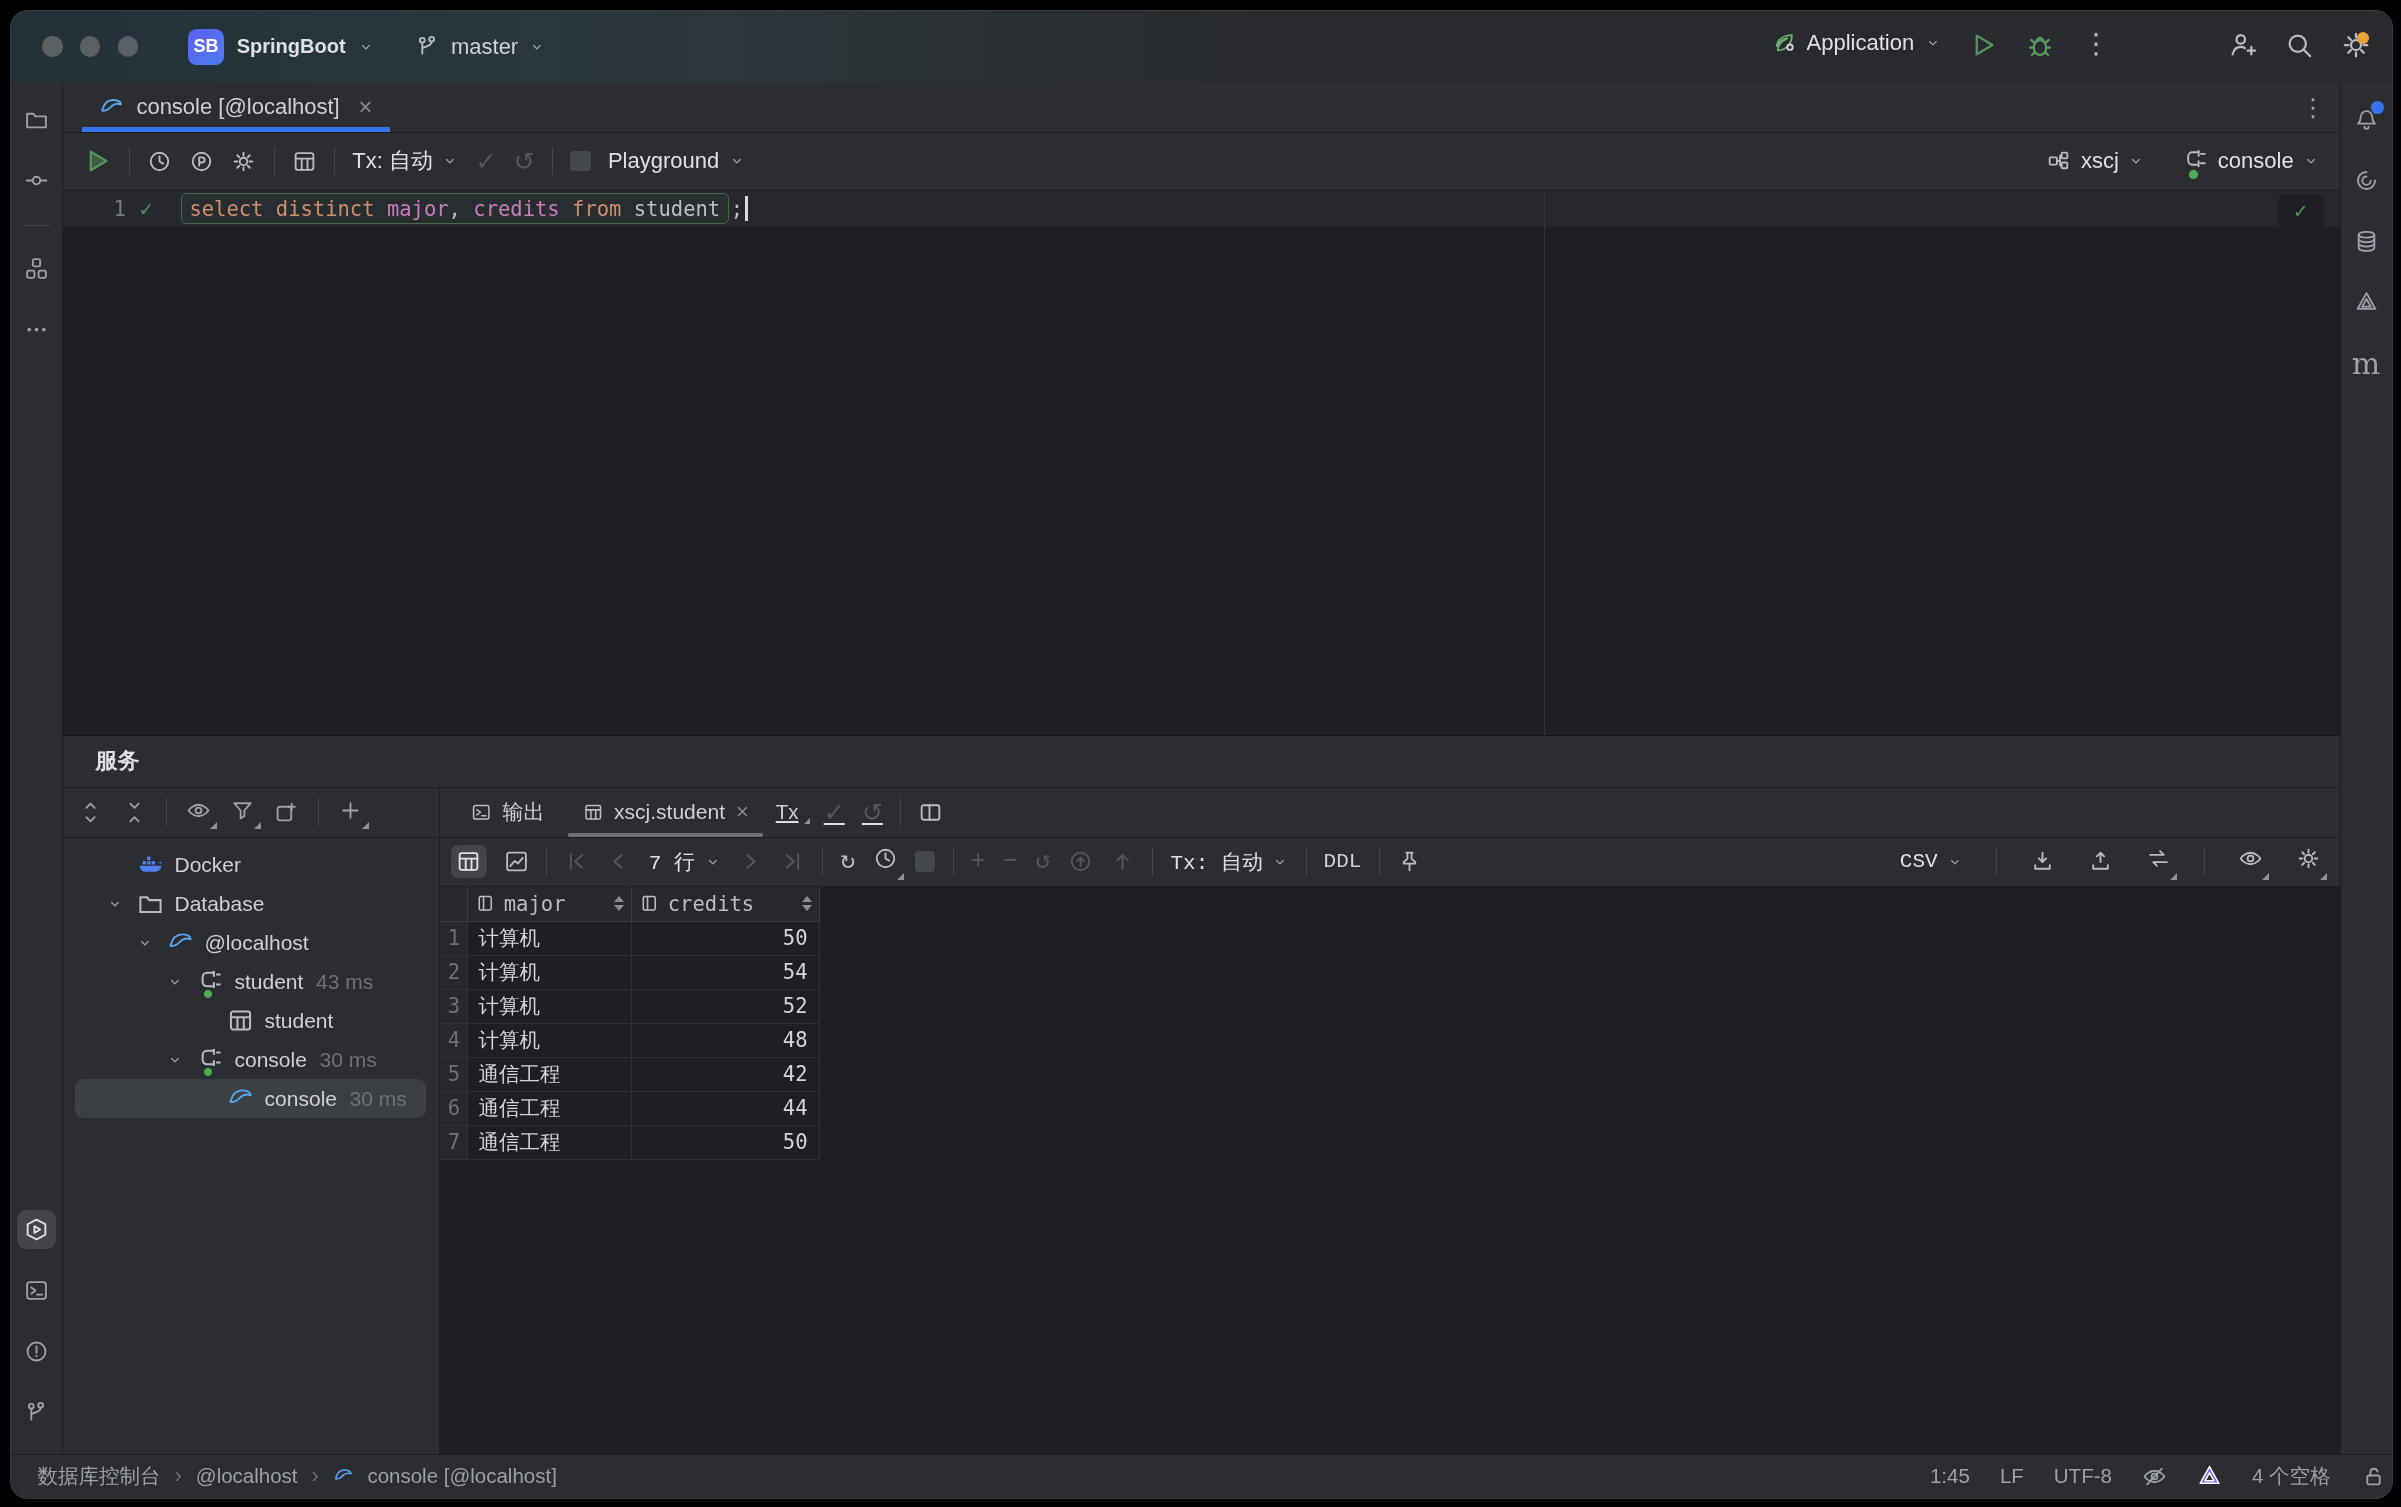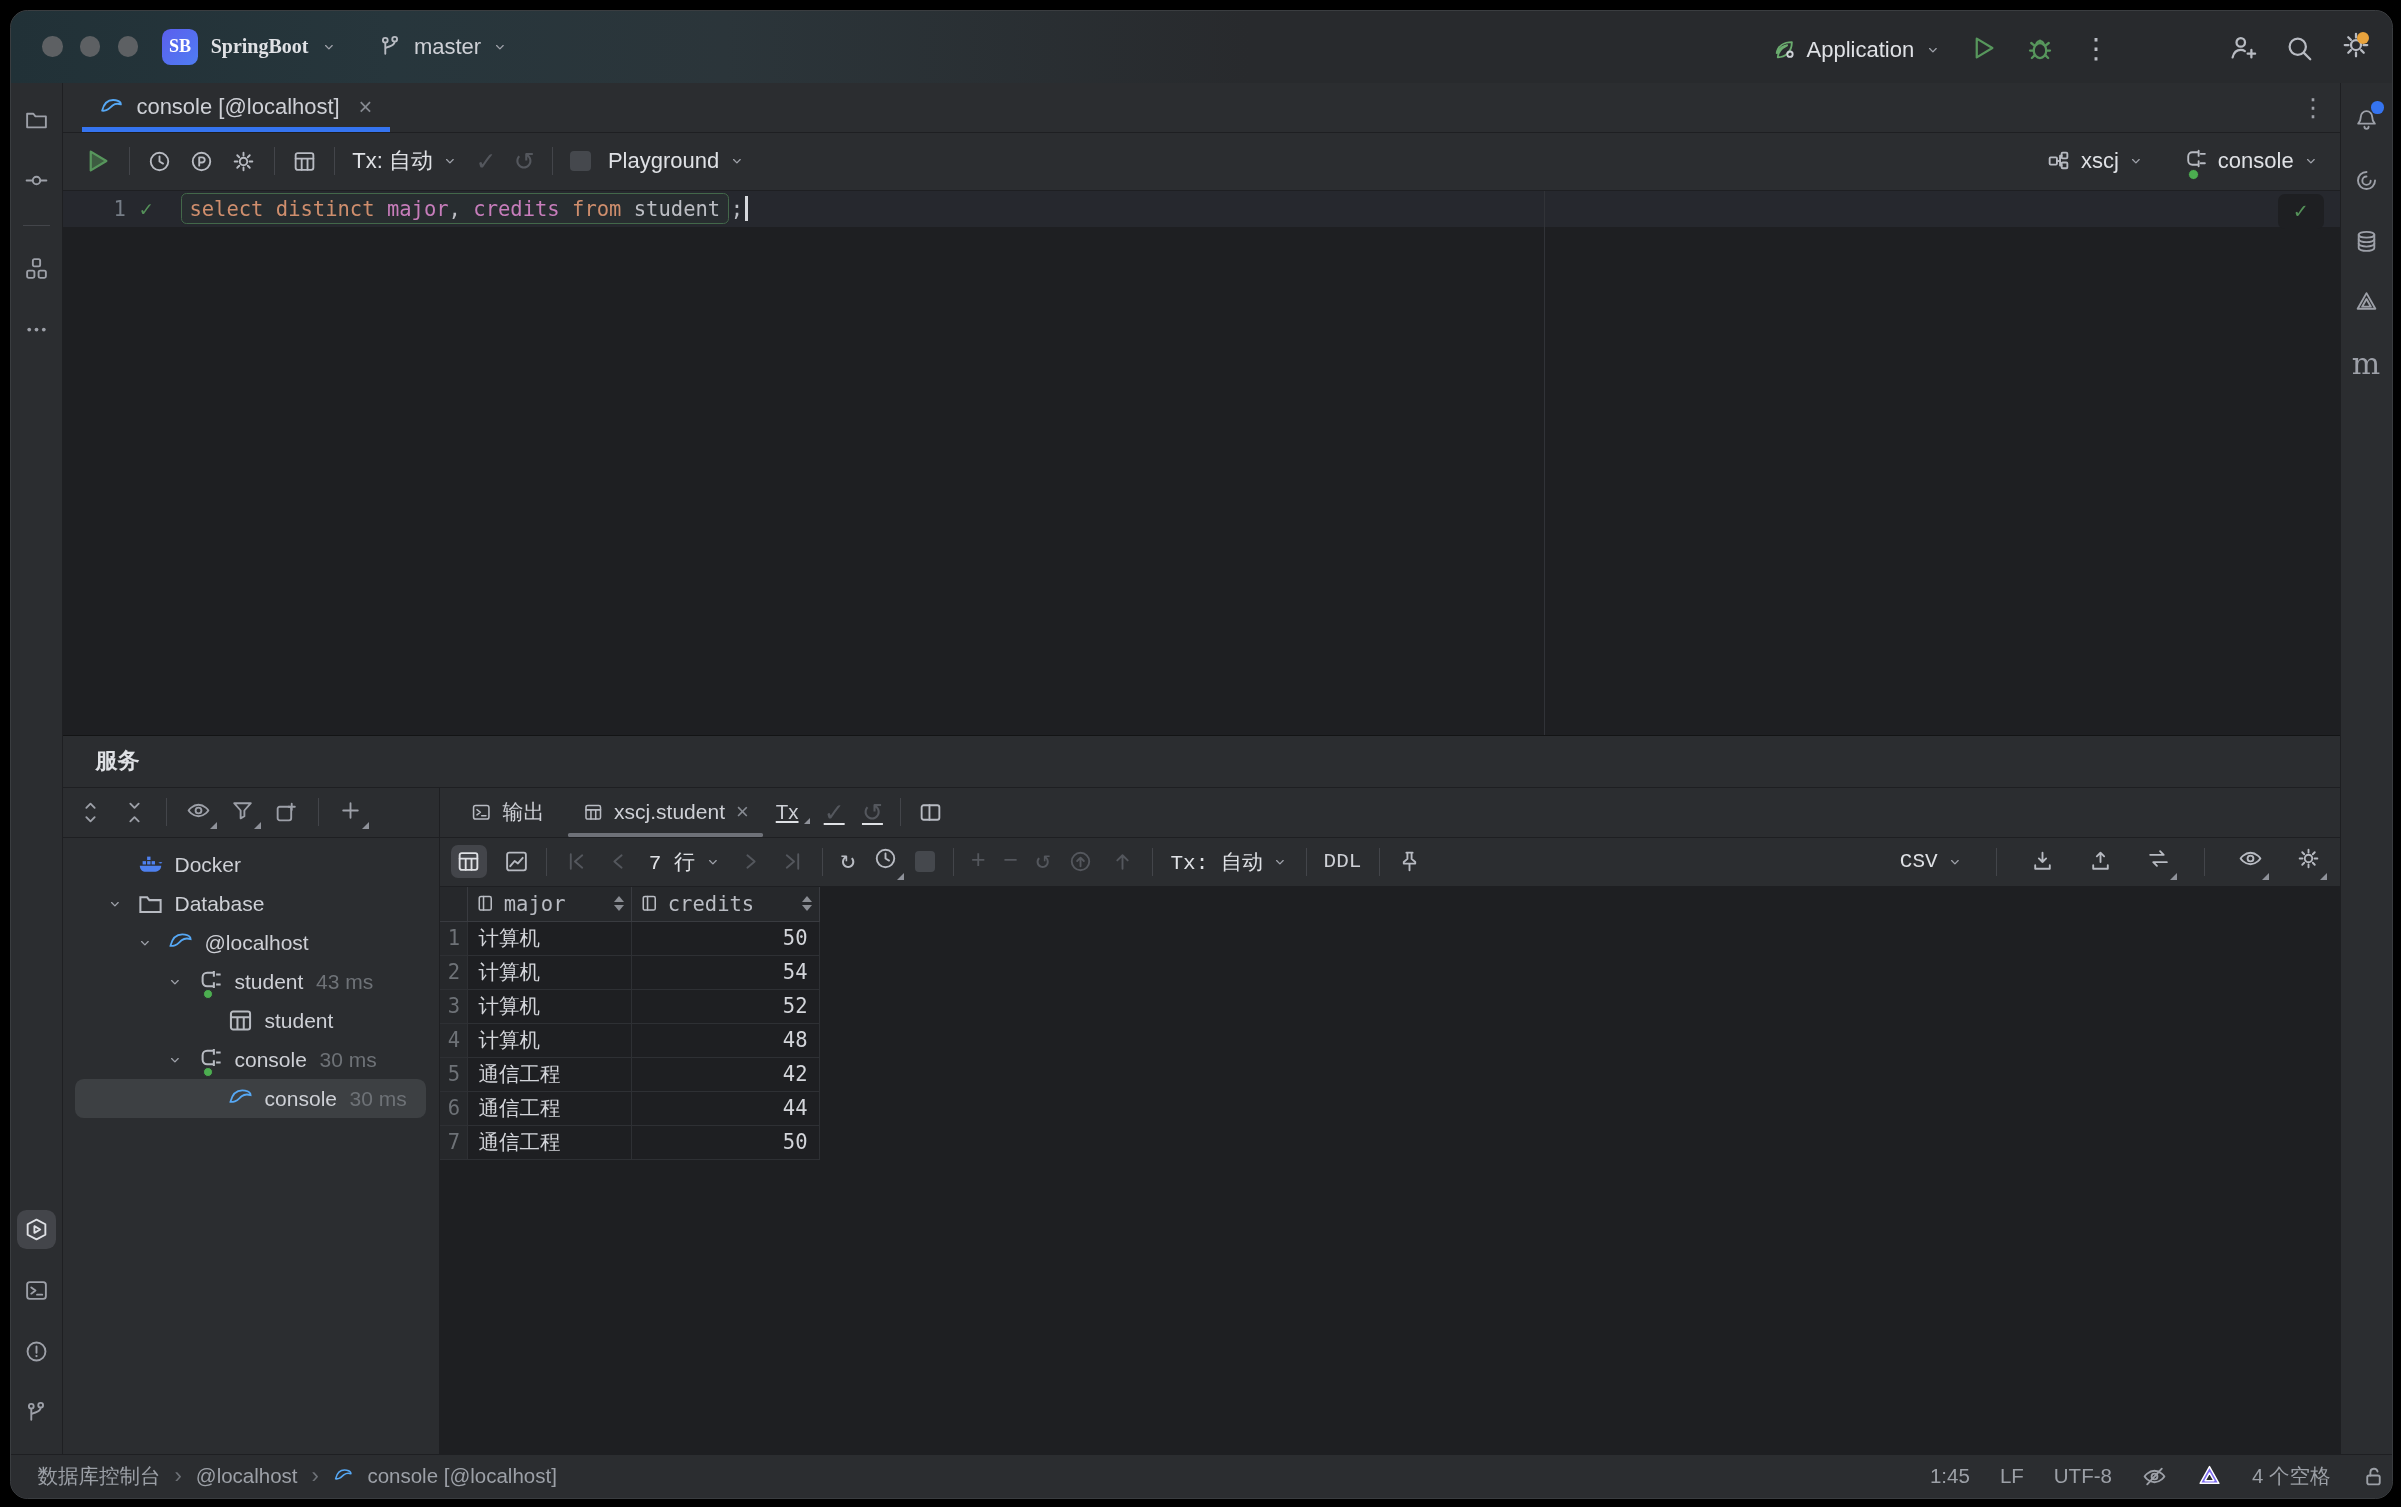--- a/index.html
+++ b/index.html
@@ -8,26 +8,26 @@
 
   .window { position:absolute; left:9.5px; top:9.5px; width:2383px; height:1489px;
     background:#2b2d30; border-radius:17.3px; overflow:hidden; border:0.8px solid #3a3d40;
     display:flex; flex-direction:column; }
 
   
   .titlebar { height:72px; flex:none; display:flex; align-items:center; padding:0 20.5px;
     background:linear-gradient(90deg,#213137 0%,#27363c 16%,#2b353a 30%,#282a2d 52%,#282a2d 100%); }
   .lights { display:flex; gap:17.3px; margin-left:11px; }
   .light { width:20.5px; height:20.5px; border-radius:50%; background:#5d6063; }
-  .proj { display:flex; align-items:center; gap:12.6px; margin-left:24px;font-family:Liberation Serif, serif; }
+  .proj { display:flex; align-items:center; gap:12.6px; margin-left:50px; }
   .badge { width:36px; height:36px; border-radius:8.7px; background:linear-gradient(135deg,#5b5fee,#4f7df2);
     display:flex; align-items:center; justify-content:center; font-size:18px; font-weight:bold; color:#fff; }
   .proj-name { font-size:20px; font-weight:600; color:#dfe1e5; }
   .branch { display:flex; align-items:center; gap:11px; margin-left:41px; font-size:22px; color:#ced0d6; }
-  .tb-right { margin-left:auto; display:flex; align-items:flex-end; gap:27px; }
+  .tb-right { margin-left:auto; display:flex; align-items:flex-start; gap:27px; }
   .runcfg { display:flex; align-items:center; gap:11px; font-size:22px; color:#dfe1e5; }
   .gap-lg { width:63px; }
 
   
   .ic { width:25px; height:25px; flex:none; stroke:currentColor; fill:none;
     stroke-width:1.8; stroke-linecap:round; stroke-linejoin:round; }
   .ic.sm { width:20.5px; height:20.5px; }
   .ic.lg { width:30px; height:30px; }
   .cv { width:15.8px; height:15.8px; stroke-width:2; color:#9da0a8; flex:none; fill:none; stroke:currentColor;
     stroke-linecap:round; stroke-linejoin:round; }

